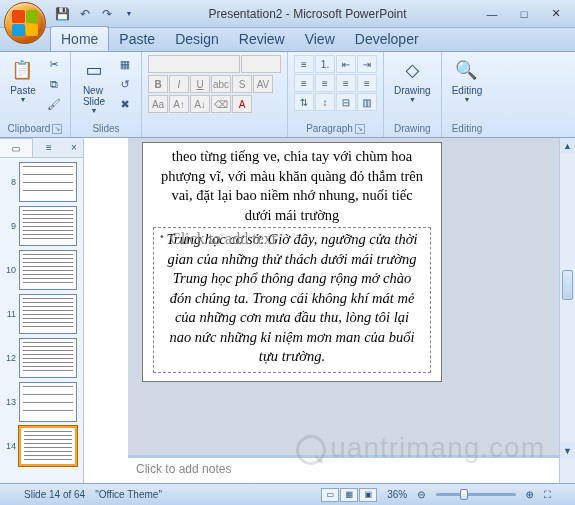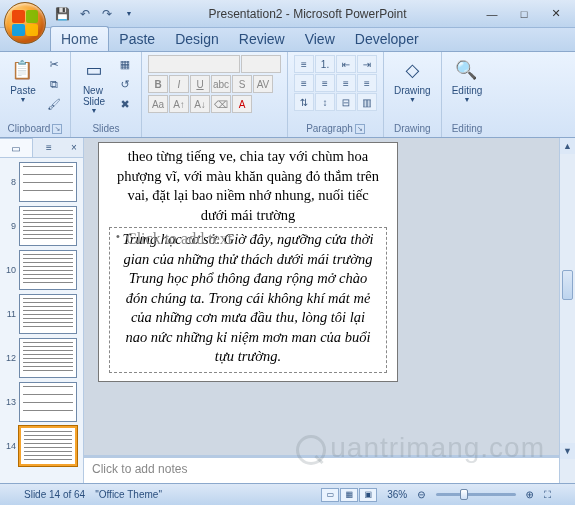--- a/index.html
+++ b/index.html
@@ -54,21 +54,21 @@
 .paneltab{flex:1;display:flex;align-items:center;justify-content:center;font-size:10px;color:#3b5a82;cursor:pointer;}
 .paneltab.active{background:#f5f9fe;border-top:1px solid #b5cae3;border-right:1px solid #b5cae3;}
 .thumblist{flex:1;overflow:hidden;padding:4px 2px;}
 .thumb{display:flex;align-items:center;gap:3px;margin-bottom:4px;cursor:pointer;}
 .thumb .num{width:14px;font-size:9px;color:#445d7d;text-align:right;}
 .thumb .box{width:58px;height:40px;background:#fff;border:1px solid #6f89a9;padding:3px;}
 .thumb.active .box{border:2px solid #f5a32c; outline:1px solid #b36b00;}
 .thumb .lines{height:100%;background:repeating-linear-gradient(#888,#888 1px,transparent 1px,transparent 4px);}
 .thumb .lines.few{background:repeating-linear-gradient(#888,#888 1px,transparent 1px,transparent 8px);}
 
-.stage{flex:1;background:#cfd8e3;position:relative;overflow:auto;}
+.stage{flex:1;background:#cfd8e3;position:relative;overflow:auto;margin-left:44px;}
 .slide{position:absolute;top:4px;left:14px;width:300px;height:240px;background:#fff;border:1px solid #777;padding:0;}
 .slidetext{padding:4px 16px;font-family:'Times New Roman',serif;font-size:14.5px;color:#000;text-align:center;line-height:1.35;}
 .textbox{position:absolute;top:84px;left:10px;right:10px;bottom:8px;border:1px dashed #888;padding:2px 6px;text-align:center;}
 .textbox::before{content:"•";position:absolute;left:6px;top:2px;font-size:11px;color:#666;}
 .placeholder{position:absolute;top:2px;left:16px;font-size:16px;color:#888;font-family:'Segoe UI';}
 .vscroll{position:absolute;right:0;top:0;bottom:0;width:16px;background:#e3ecf7;border-left:1px solid #b5cae3;}
 .vscroll .track{position:absolute;top:16px;bottom:40px;left:2px;right:2px;}
 .vscroll .sthumb{position:absolute;top:40%;height:30px;left:0;right:0;background:linear-gradient(#dce8f7,#bdd4ee);border:1px solid #8ba8cc;border-radius:2px;}
 .vscroll .arrow{position:absolute;left:0;right:0;height:16px;display:flex;align-items:center;justify-content:center;font-size:9px;color:#3b5a82;background:#dce8f7;cursor:pointer;}
 .vscroll .up{top:0;} .vscroll .dn{bottom:24px;}

